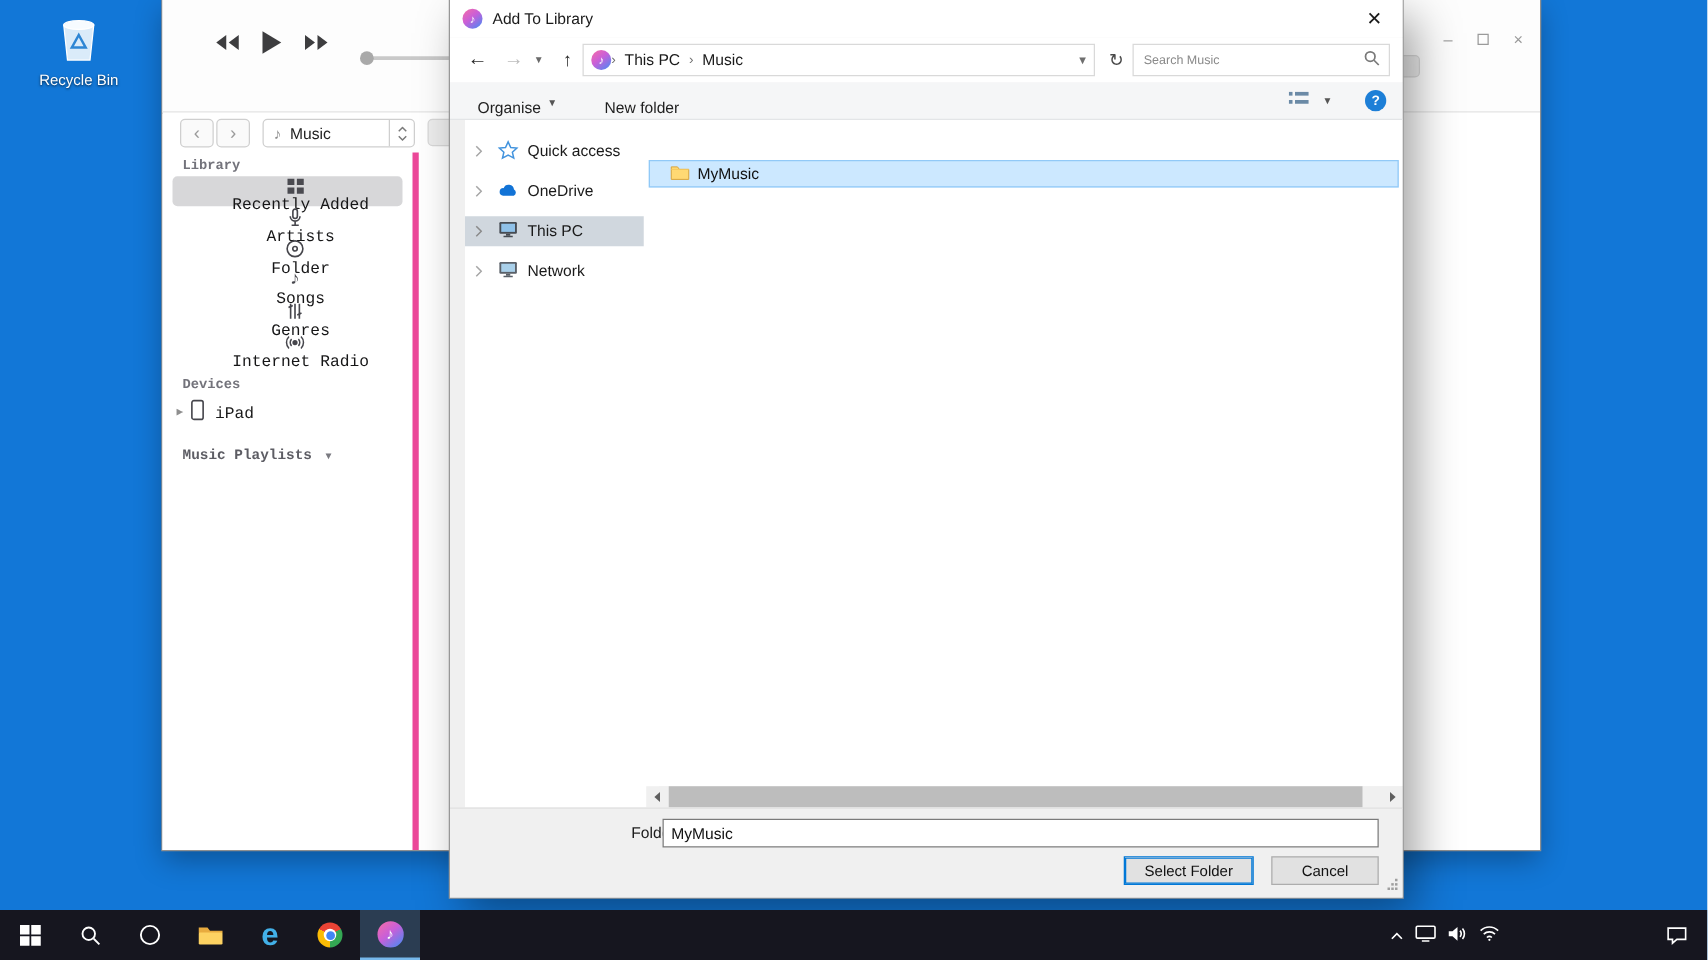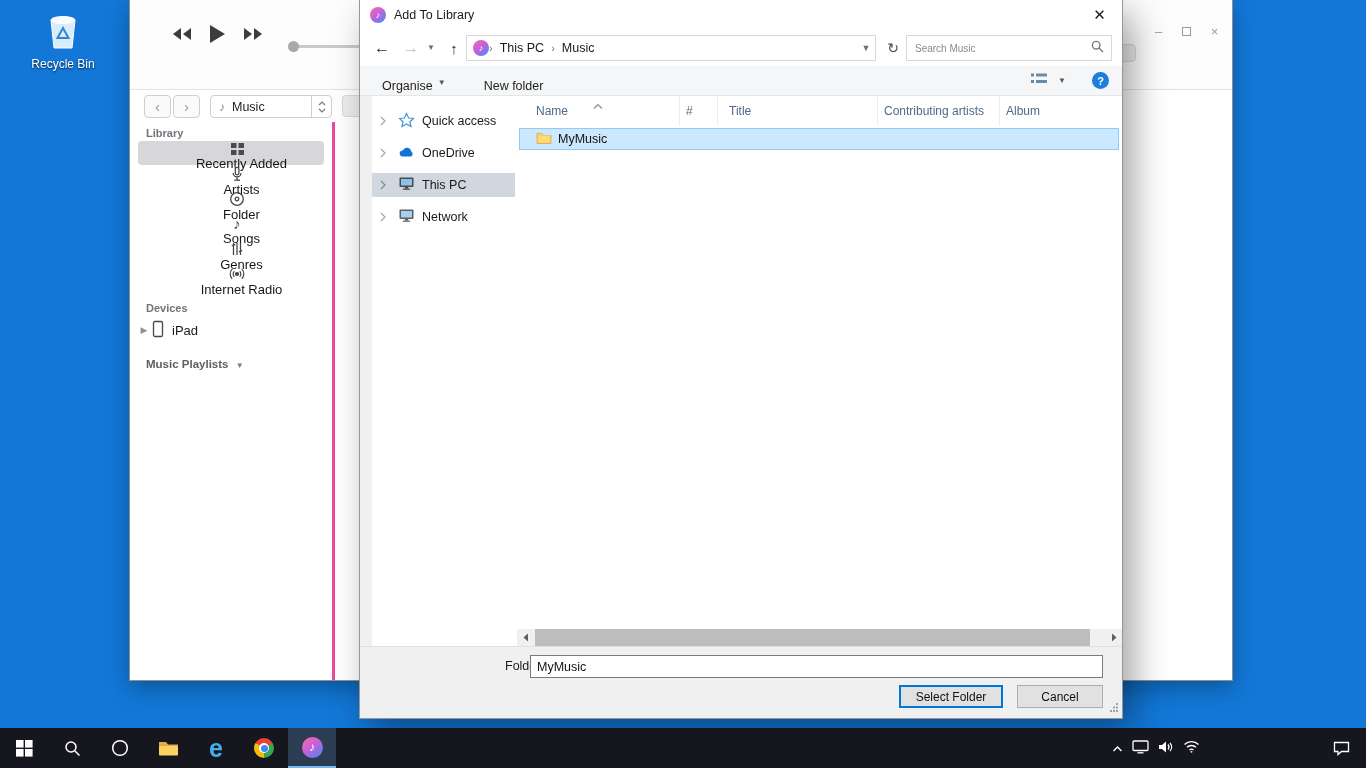--- a/index.html
+++ b/index.html
@@ -28,21 +28,21 @@
   .it-navrow { position:absolute; left:0; top:91px; right:0; height:31px; background:#fff; }
   .it-navbtn { position:absolute; top:4px; width:27px; height:23px; border:1px solid #cfcfcf; border-radius:4px; background:#fafafa;
                display:flex; align-items:center; justify-content:center; color:#9a9a9a; font-size:15px; }
   .it-media { position:absolute; left:80px; top:4px; width:122px; height:23px; border:1px solid #cfcfcf; border-radius:4px;
               display:flex; align-items:center; background:#fff; }
   .it-media .note { color:#8a8a8a; font-size:12px; margin-left:8px; }
   .it-media .mlabel { margin-left:7px; font-size:12.5px; color:#222; flex:1; }
   .it-media .chev { width:20px; height:100%; border-left:1px solid #cfcfcf; display:flex; align-items:center; justify-content:center; }
   .it-searchstub-l { position:absolute; left:212px; top:4px; width:40px; height:22px; background:#ededed; border:1px solid #d8d8d8; border-radius:4px; }
 
-  .it-sidebar { position:absolute; left:0; top:122px; width:205px; bottom:0; background:#fff; border-right:3px solid #ec4899; }
+  .it-sidebar { position:absolute; left:0; top:122px; width:205px; bottom:0; background:#fff; border-right:5px solid #ec4899;font-family:Liberation Mono, monospace; }
   .sb-h { position:absolute; left:16px; font-size:11px; font-weight:bold; color:#73737b; }
   .sb-list { position:absolute; left:8px; right:8px; top:19px; }
   .sb-item { height:24px; margin-bottom:1px; display:flex; align-items:center; padding-left:12px; border-radius:4px; font-size:13px; color:#161617;flex-direction:column; }
   .sb-item.sel { background:#d7d7d9; }
   .sb-item .ic { width:17px; height:17px; display:flex; align-items:center; justify-content:center; }
   .sb-item .tx { margin-left:9px; }
   .sb-note { font-size:15px; color:#46464c; }
   .ipad-row { position:absolute; left:8px; right:8px; top:196px; height:24px; display:flex; align-items:center; font-size:13px; }
   .ipad-row .exp { width:12px; text-align:center; color:#8f8f8f; font-size:9px; }
   .pl-h { position:absolute; left:16px; top:236px; font-size:11.5px; font-weight:bold; color:#5d5d64; }
@@ -379,42 +379,20 @@
                 <rect x="6.8" y="11" width="3.4" height="1.6" fill="#5a6068"></rect>
                 <rect x="4.8" y="12.6" width="7.4" height="1.2" fill="#5a6068"></rect>
               </svg>
           </span>
           <span class="tx">Network</span>
         </div>
       </div>
     </div>
 
     <div class="d-filepane">
-      <div class="fp-head">
-        <span class="sortcaret">
-          <svg width="10" height="5" viewBox="0 0 10 5">
-              <polyline points="1,4.5 5,0.5 9,4.5" fill="none" stroke="#8f8f8f" stroke-width="1.2"></polyline>
-            </svg>
-        </span>
-        <div class="fp-col" style="width:165px;padding-left:21px">
-            <span>Name</span>
-          </div>
-        <div class="fp-col" style="width:38px;padding-left:6px">
-            <span>#</span>
-          </div>
-        <div class="fp-col" style="width:160px;padding-left:11px">
-            <span>Title</span>
-          </div>
-        <div class="fp-col" style="width:122px;padding-left:6px">
-            <span>Contributing artists</span>
-          </div>
-        <div class="fp-col" style="flex:1;padding-left:6px">
-            <span>Album</span>
-          </div>
-      </div>
       <div class="file-row">
         <span style="margin-left:16px">
           <svg width="16" height="13" viewBox="0 0 16 13">
               <path d="M1 2.5 h5 l1.5 2 H15 v8 H1 Z" fill="#ffd973" stroke="#d9a43b" stroke-width="0.8"></path>
               <path d="M1 4.5 H15" stroke="#f5c95e" stroke-width="0.8"></path>
             </svg>
         </span>
         <span class="tx">MyMusic</span>
       </div>
     </div>

